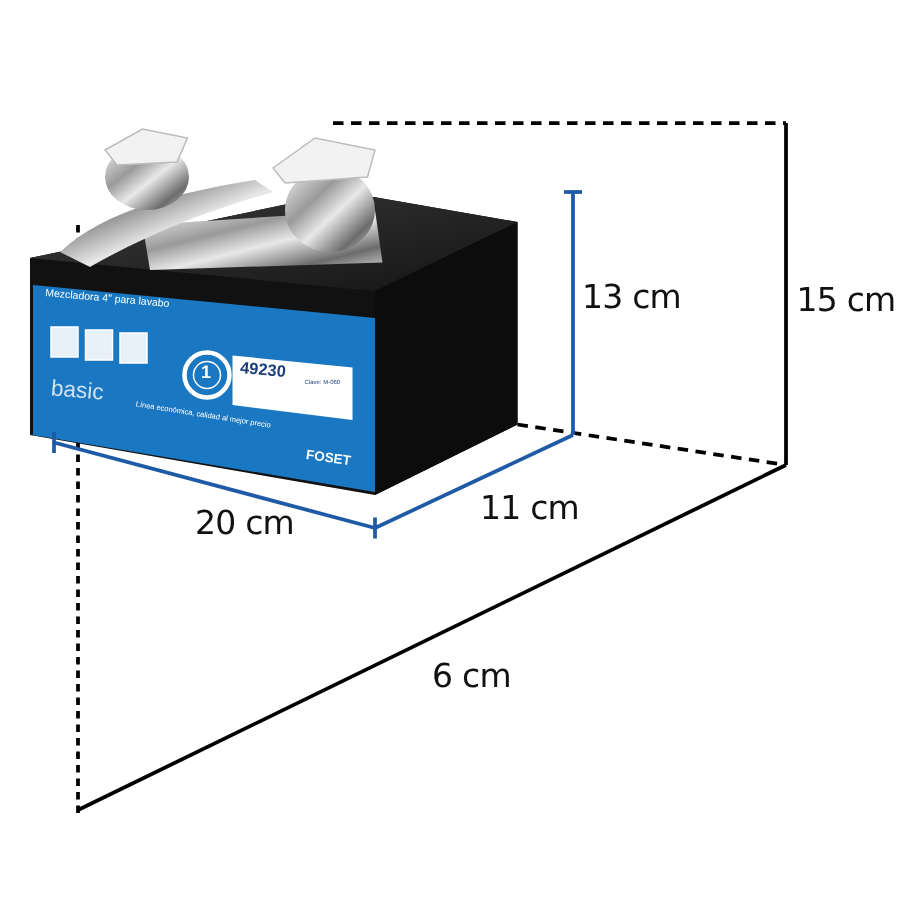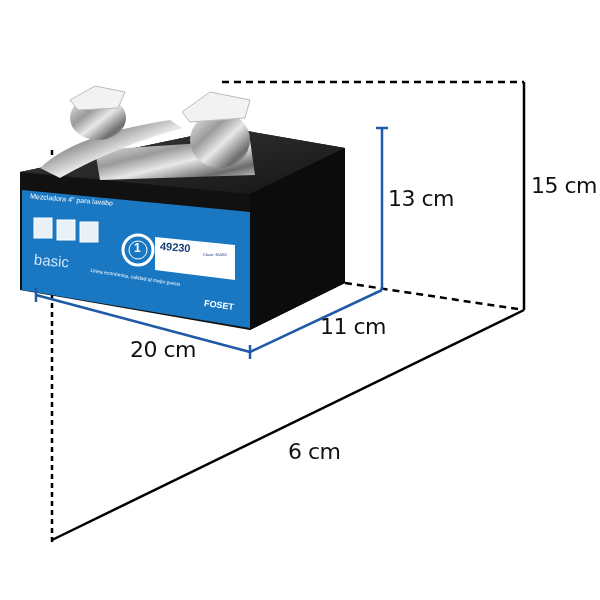--- a/index.html
+++ b/index.html
@@ -76,17 +76,17 @@
   <div class="panel-text" style="left:30px;top:196px;font-size:7px;transform:rotate(5deg);">Mezcladora 4" para lavabo</div>
   <div class="panel-text" style="left:34px;top:252px;font-size:15px;color:#cfe3f5;transform:rotate(5deg);">basic</div>
   <div class="panel-text" style="left:90px;top:274px;font-size:5px;transform:rotate(9deg);">Línea económica, calidad al mejor precio</div>
   <div class="panel-text" style="left:160px;top:241px;font-size:11px;font-weight:bold;color:#1a3f7a;transform:rotate(5deg);">49230</div>
   <div class="panel-text" style="left:203px;top:252px;font-size:4px;color:#1a3f7a;">Clave: M-060</div>
   <div class="panel-text" style="left:134px;top:241px;font-size:12px;font-weight:bold;">1</div>
   <div class="panel-text" style="left:204px;top:300px;font-size:9px;font-weight:bold;transform:rotate(8deg);">FOSET</div>
 
   
   <div class="dim-label" style="left:100px;top:337px;margin-left:30px;">20 cm</div>
-  <div class="dim-label" style="left:320px;top:314px;">11 cm</div>
+  <div class="dim-label" style="left:320px;top:327px;">11 cm</div>
   <div class="dim-label" style="left:388px;top:186px;">13 cm</div>
-  <div class="dim-label" style="left:531px;top:173px;">15 cm</div>
+  <div class="dim-label" style="left:531px;top:188px;">15 cm</div>
   <div class="dim-label" style="left:288px;top:439px;">6 cm</div>
 </div>
 
 </body></html>

